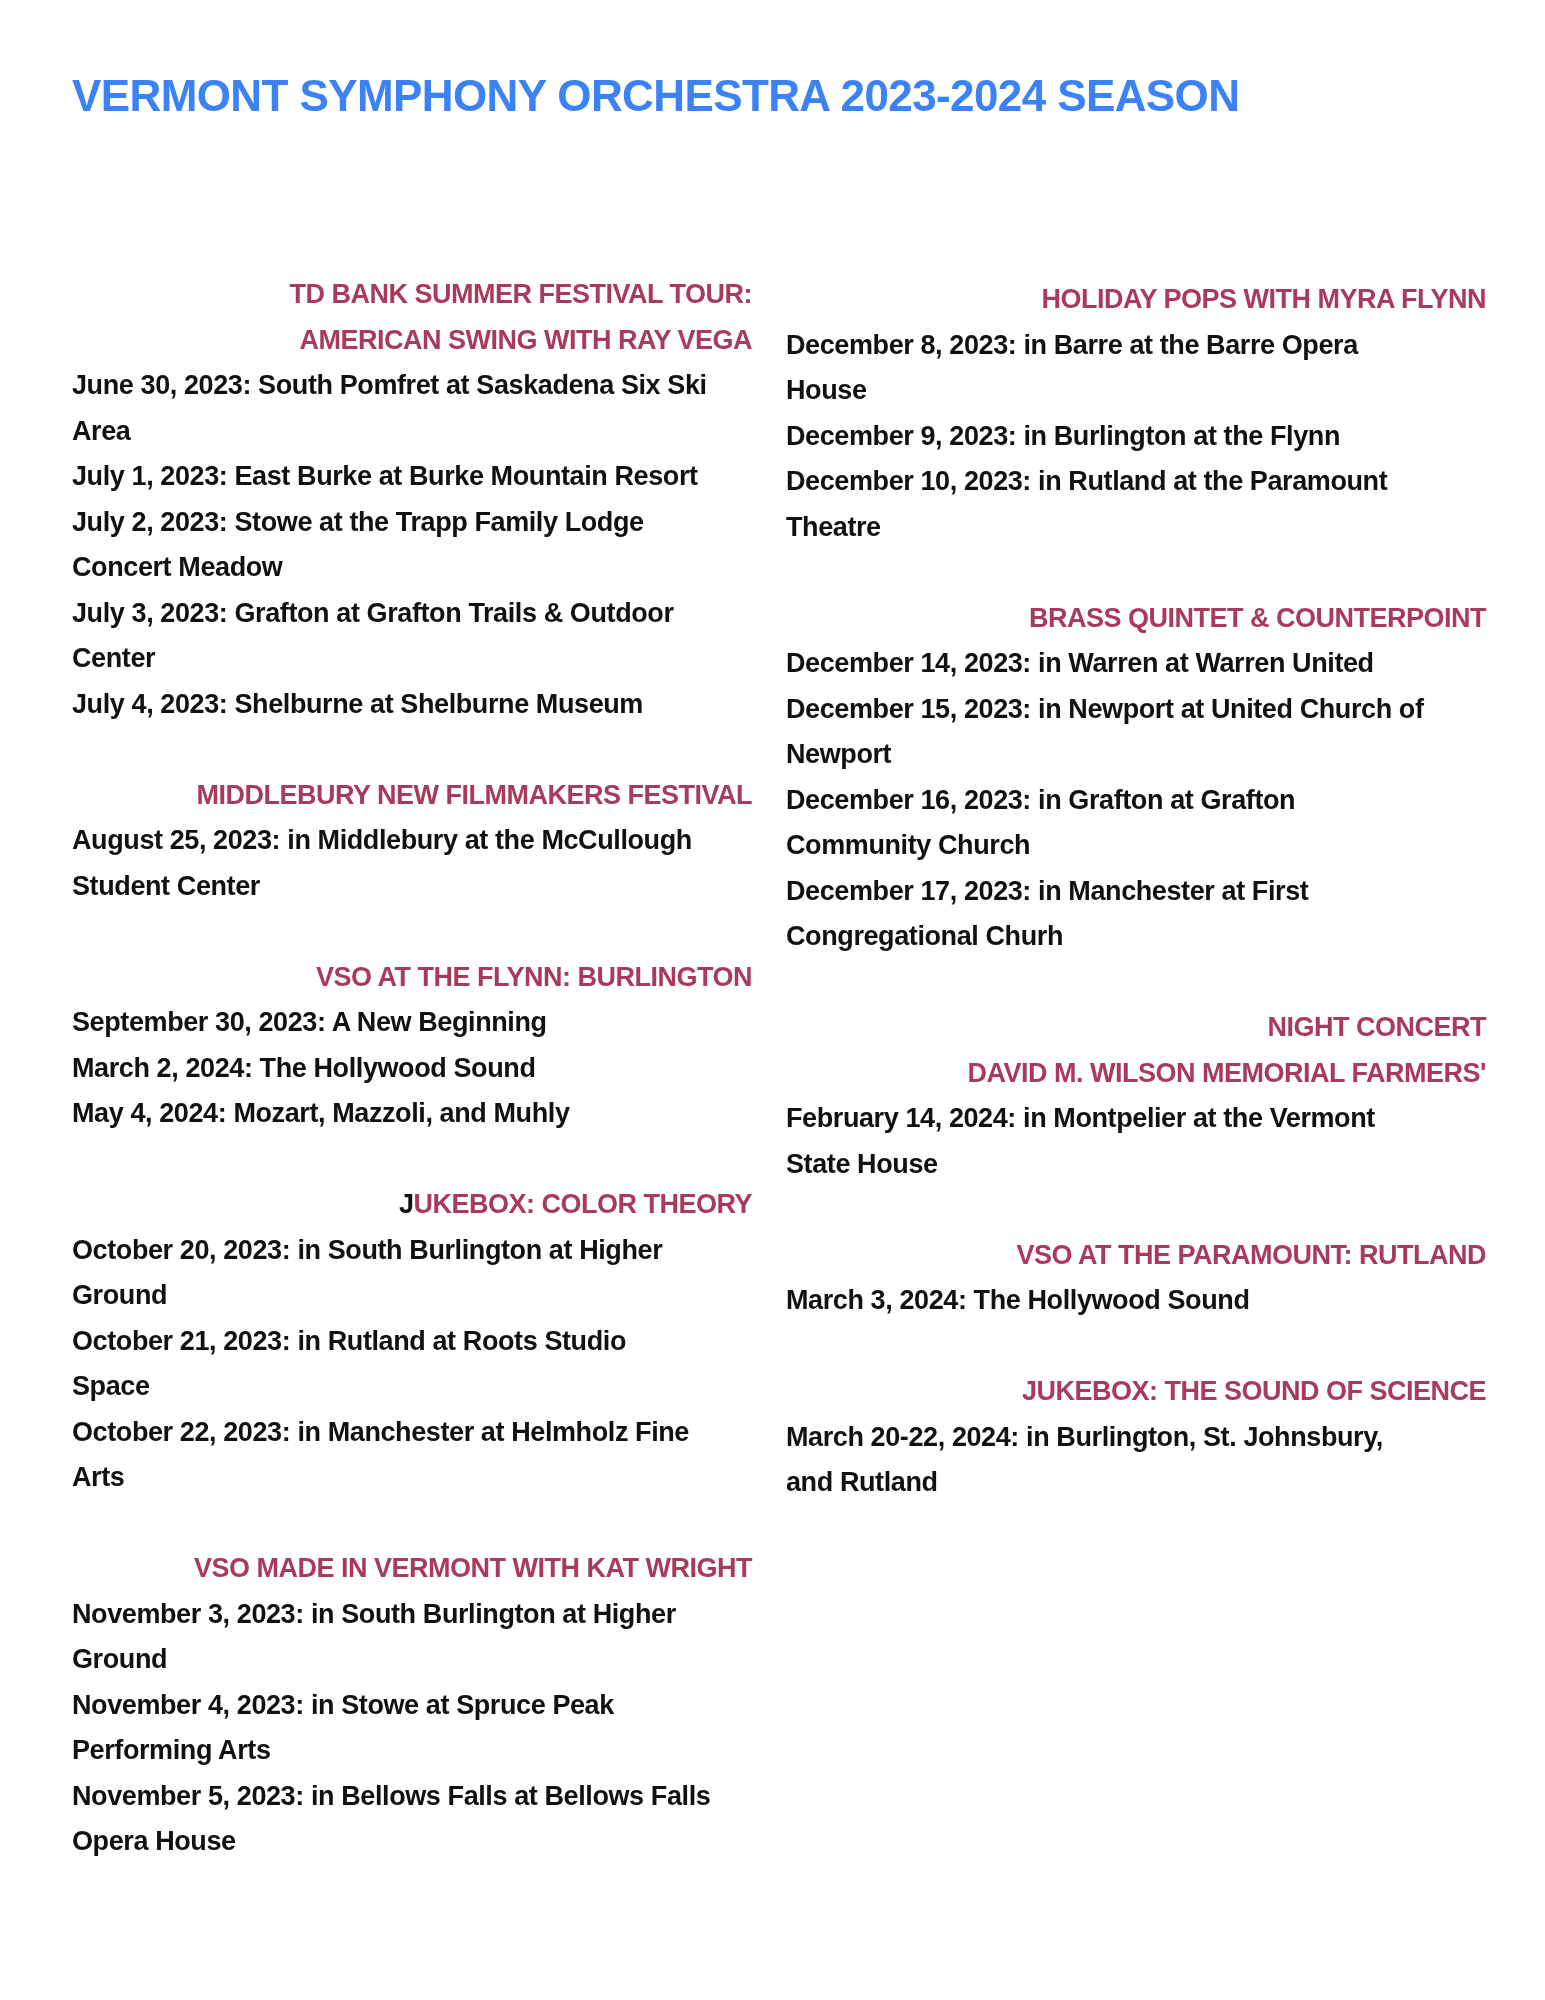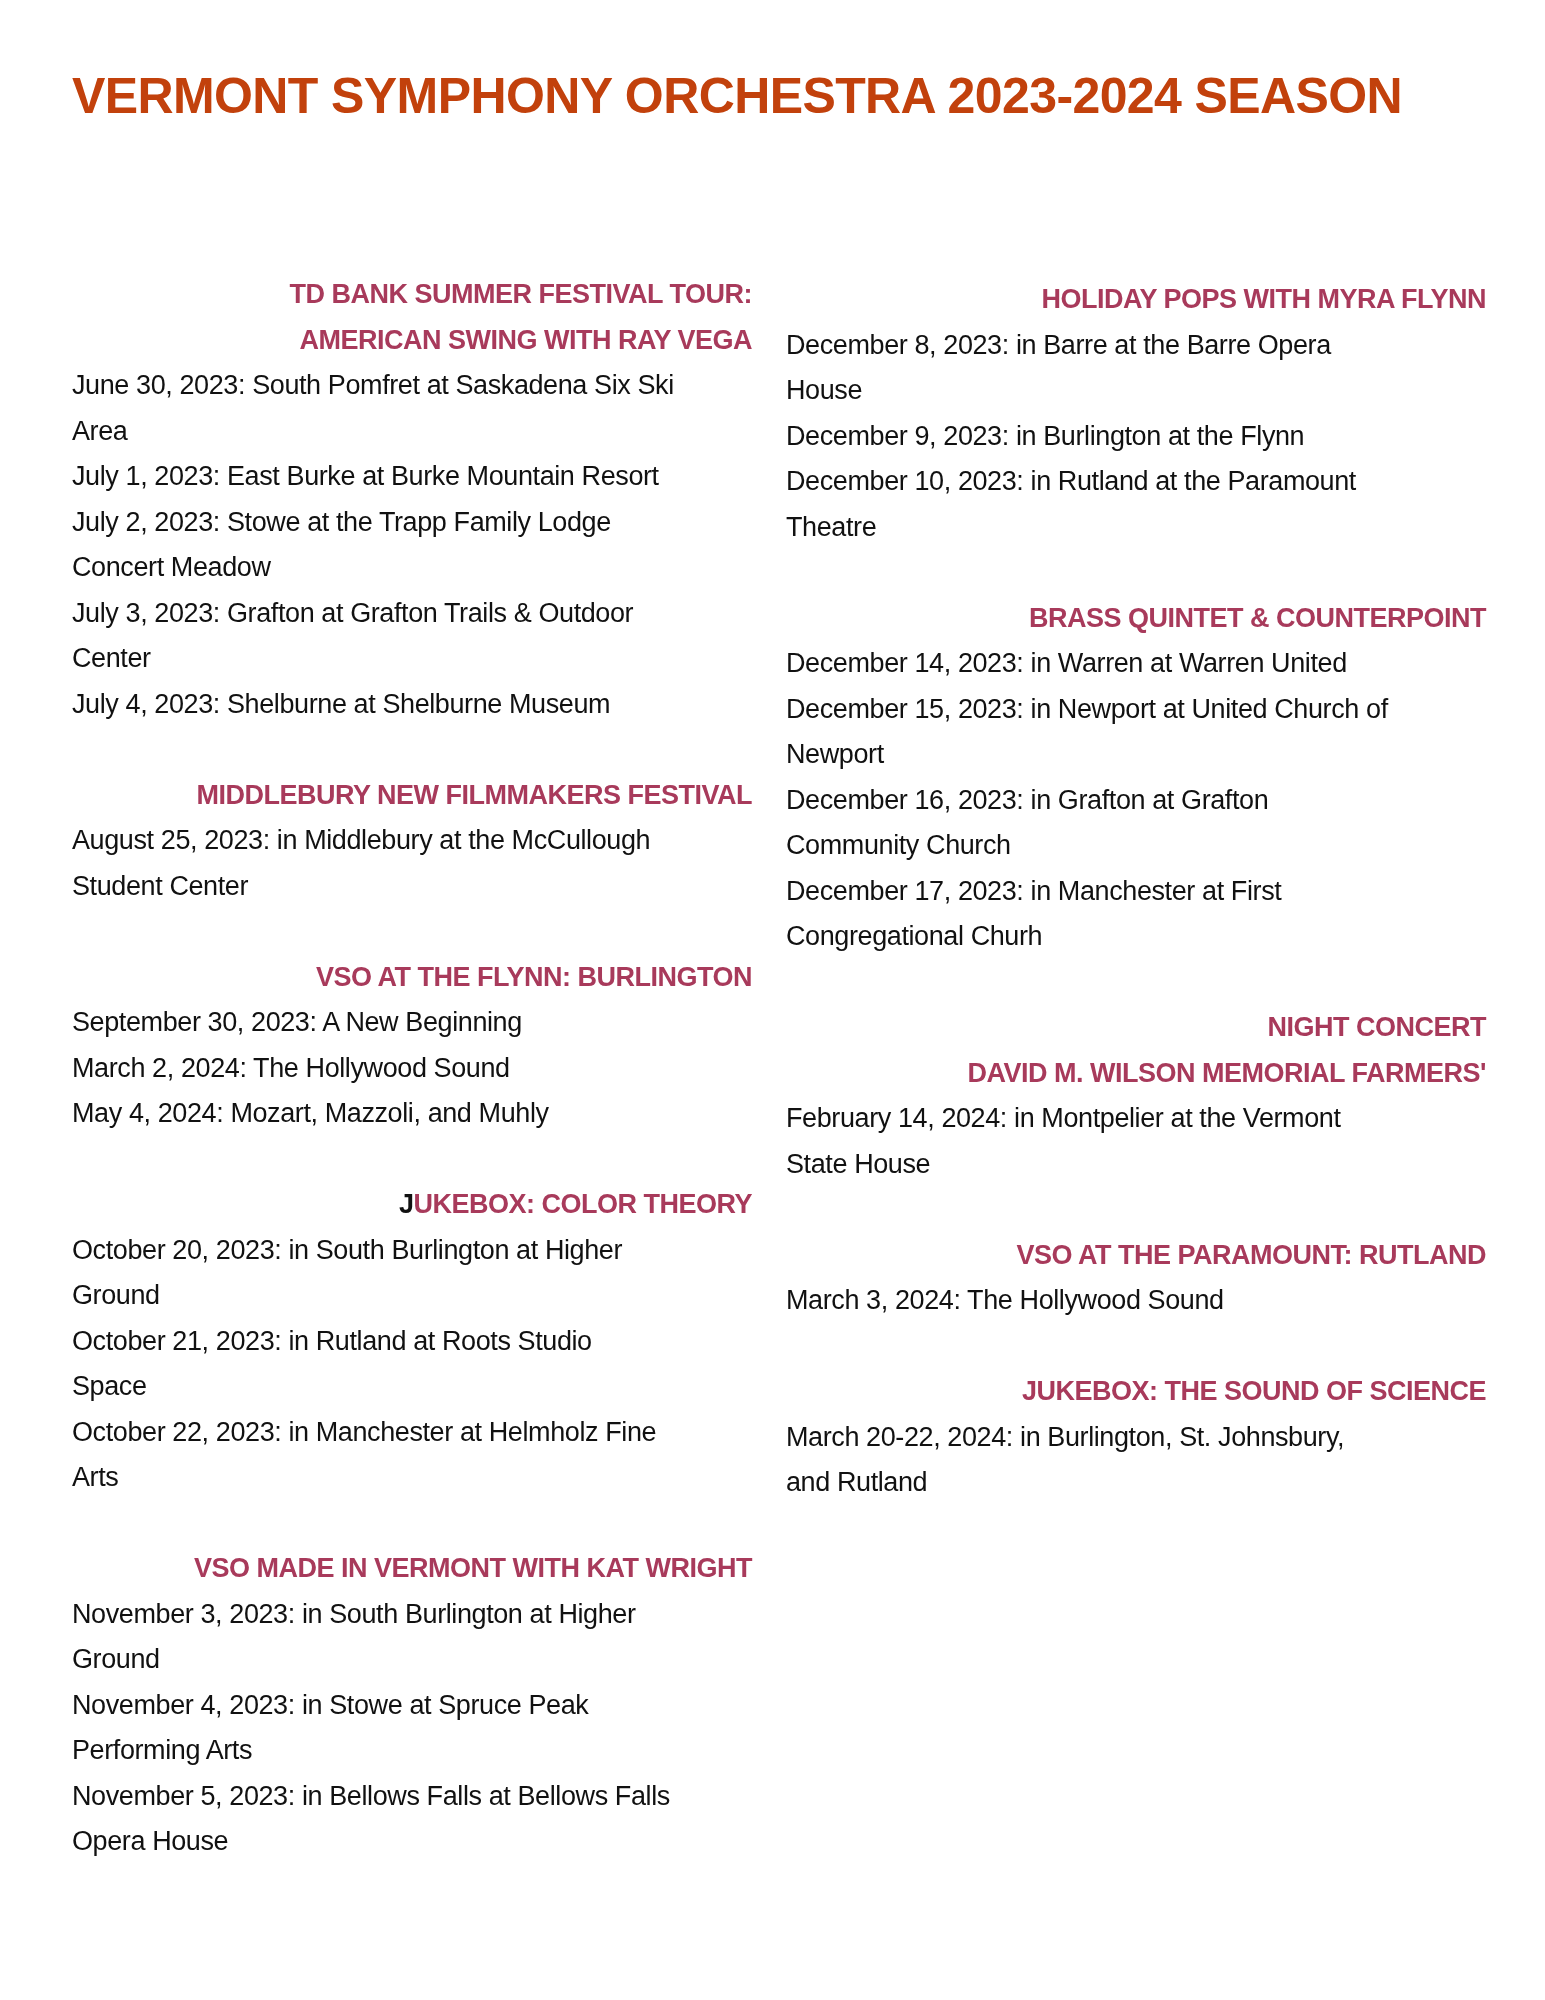--- a/index.html
+++ b/index.html
@@ -13,24 +13,24 @@
       position: relative;
       font-family: "Liberation Sans", sans-serif;
       color: #111111;
     }
     .page-title {
       position: absolute;
       left: 72px;
       top: 68px;
       font-family: "Liberation Sans", sans-serif;
       font-weight: bold;
-      font-size: 50px;
+      font-size: 44px;
       line-height: 56px;
       letter-spacing: -0.6px;
-      color: #c2410c;
+      color: #3b82f6;
       white-space: nowrap;
     }
     .column {
       position: absolute;
       top: 0;
     }
     .col-left { left: 72px; width: 680px; top: 272px; }
     .col-right { left: 760px; width: 700px; top: 277px; margin-left: 26px; }
     .section { margin-bottom: 45.5px; }
     .line {
@@ -43,21 +43,21 @@
       font-family: "Liberation Sans", sans-serif;
       font-weight: bold;
       font-size: 27px;
       letter-spacing: -0.5px;
       color: #A83A5B;
       text-align: right;
     }
     .heading .first-black { color: #111111; }
     .body-line {
       font-family: "Liberation Sans", sans-serif;
-      font-weight: normal;
+      font-weight: bold;
       font-size: 27px;
       letter-spacing: -0.4px;
       color: #111111;
     }
   </style>
 </head>
 <body>
 
 <h1 class="page-title">VERMONT SYMPHONY ORCHESTRA 2023-2024 SEASON</h1>
 

